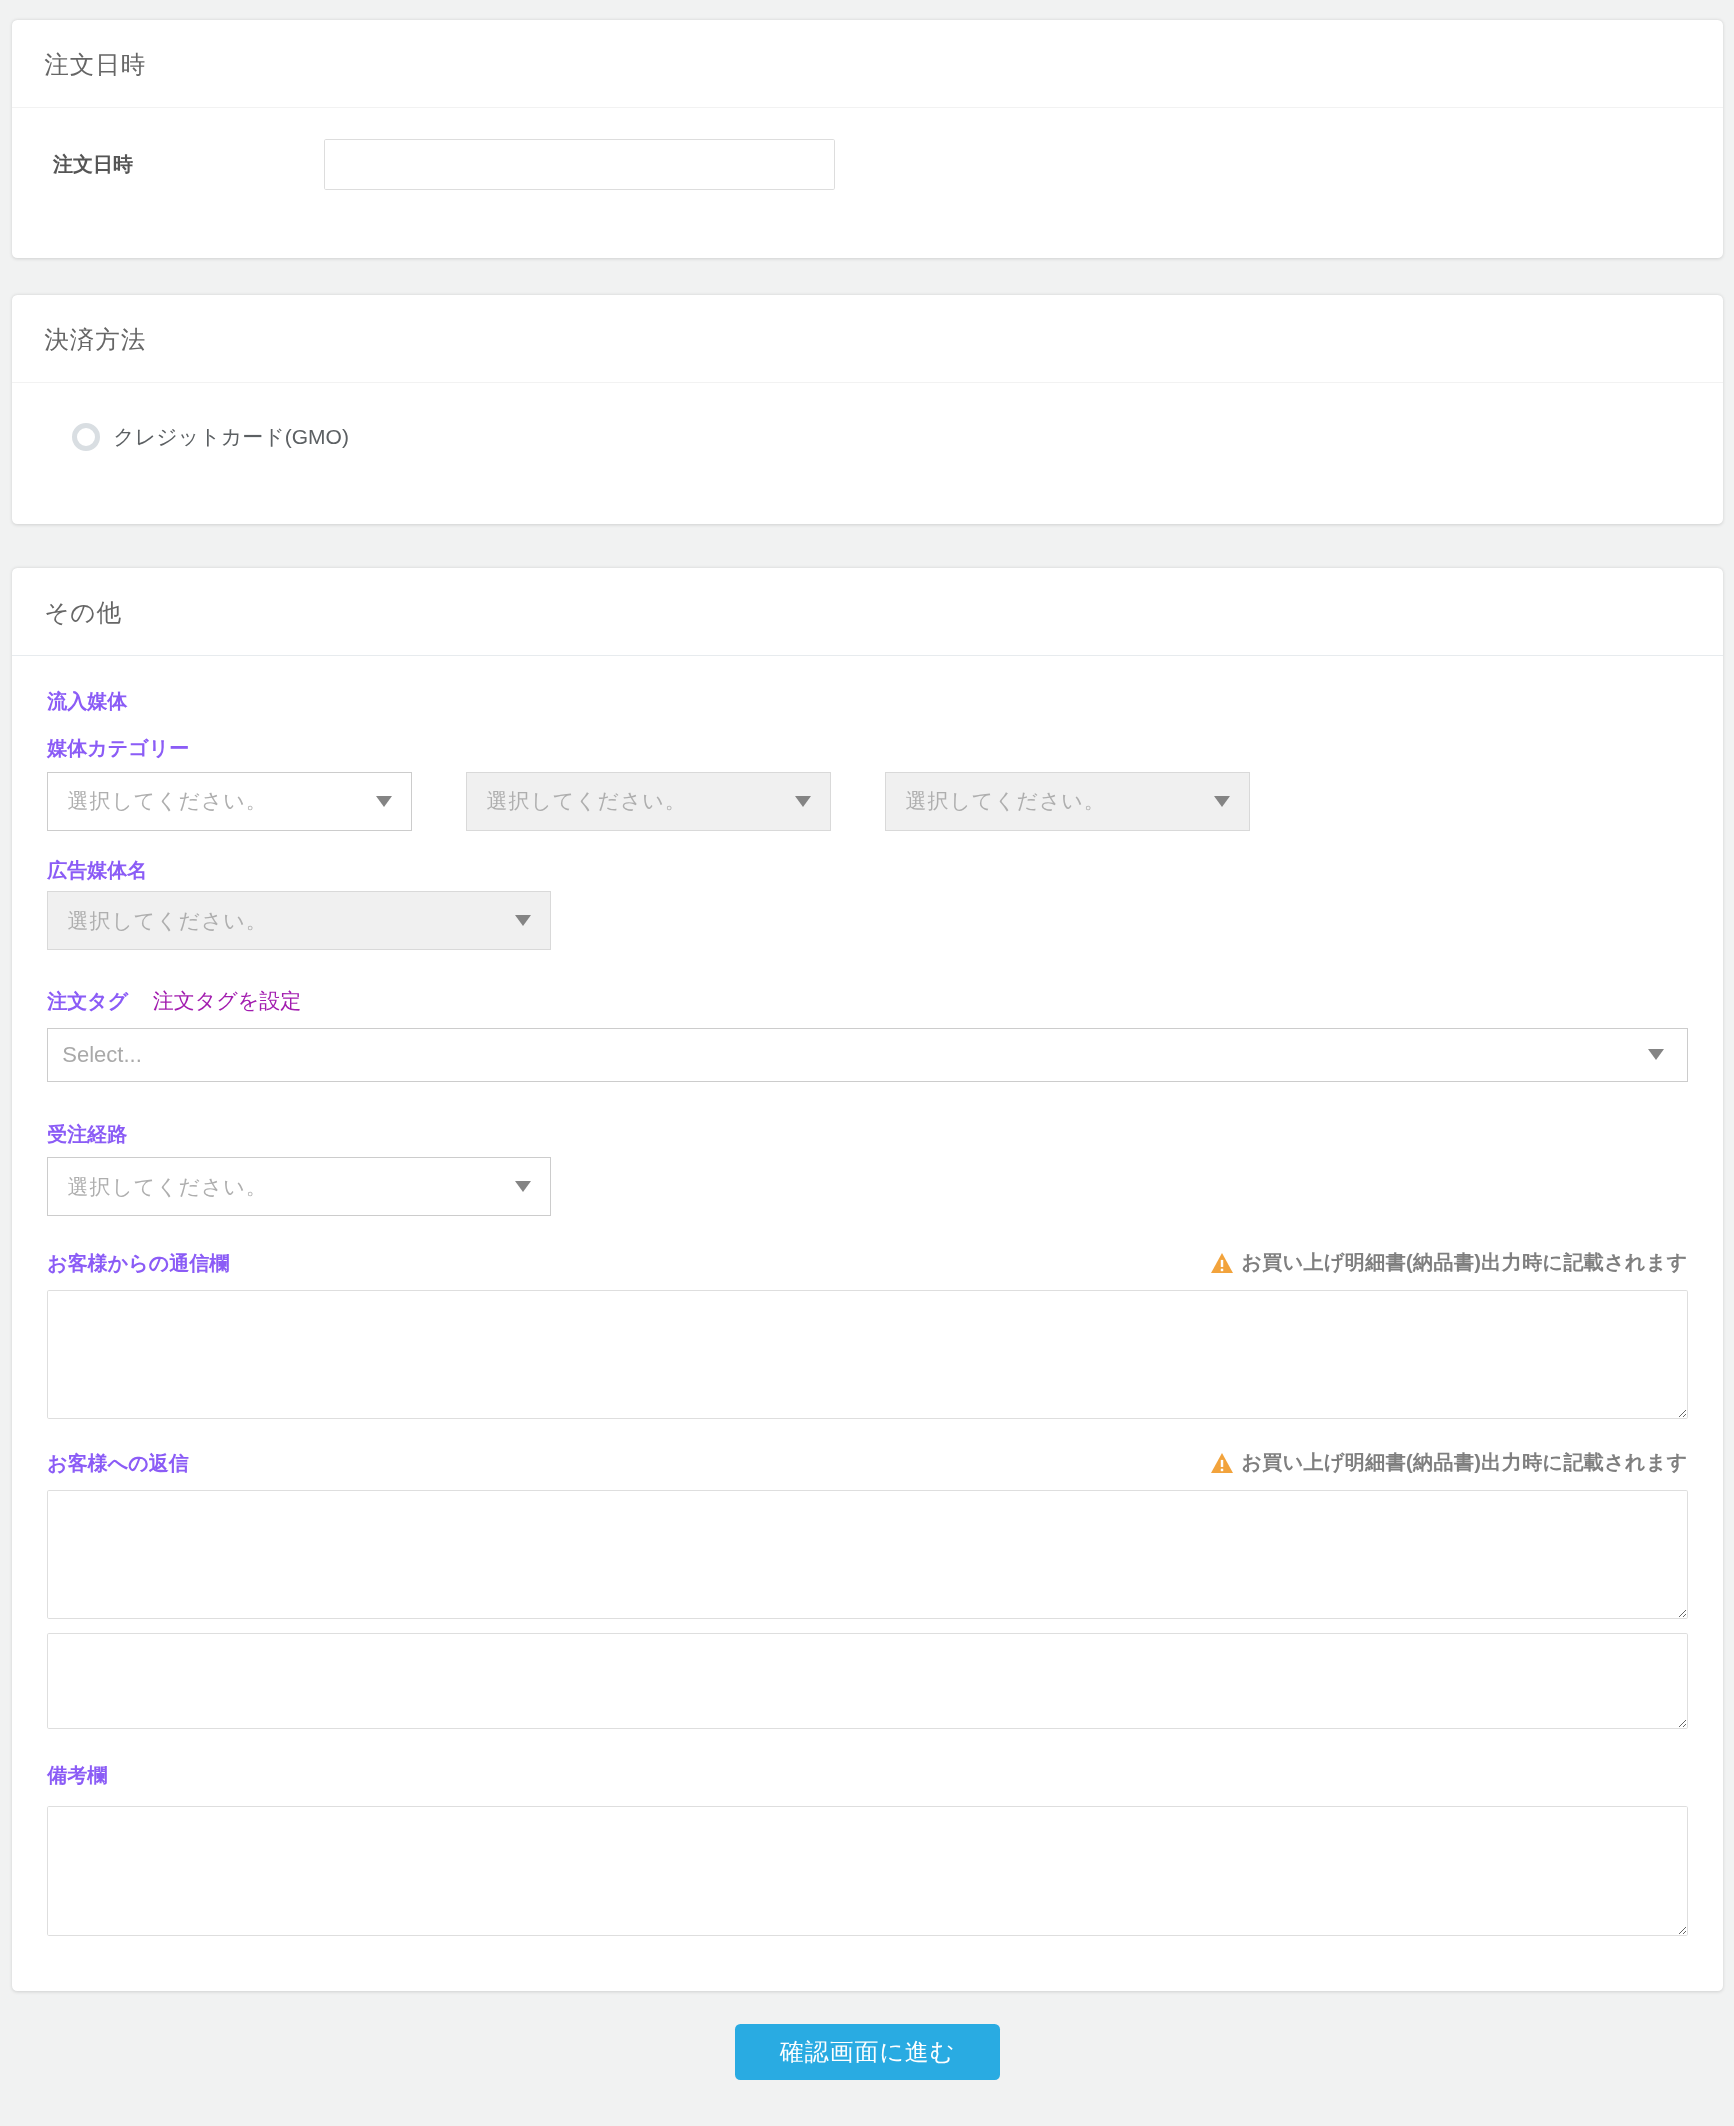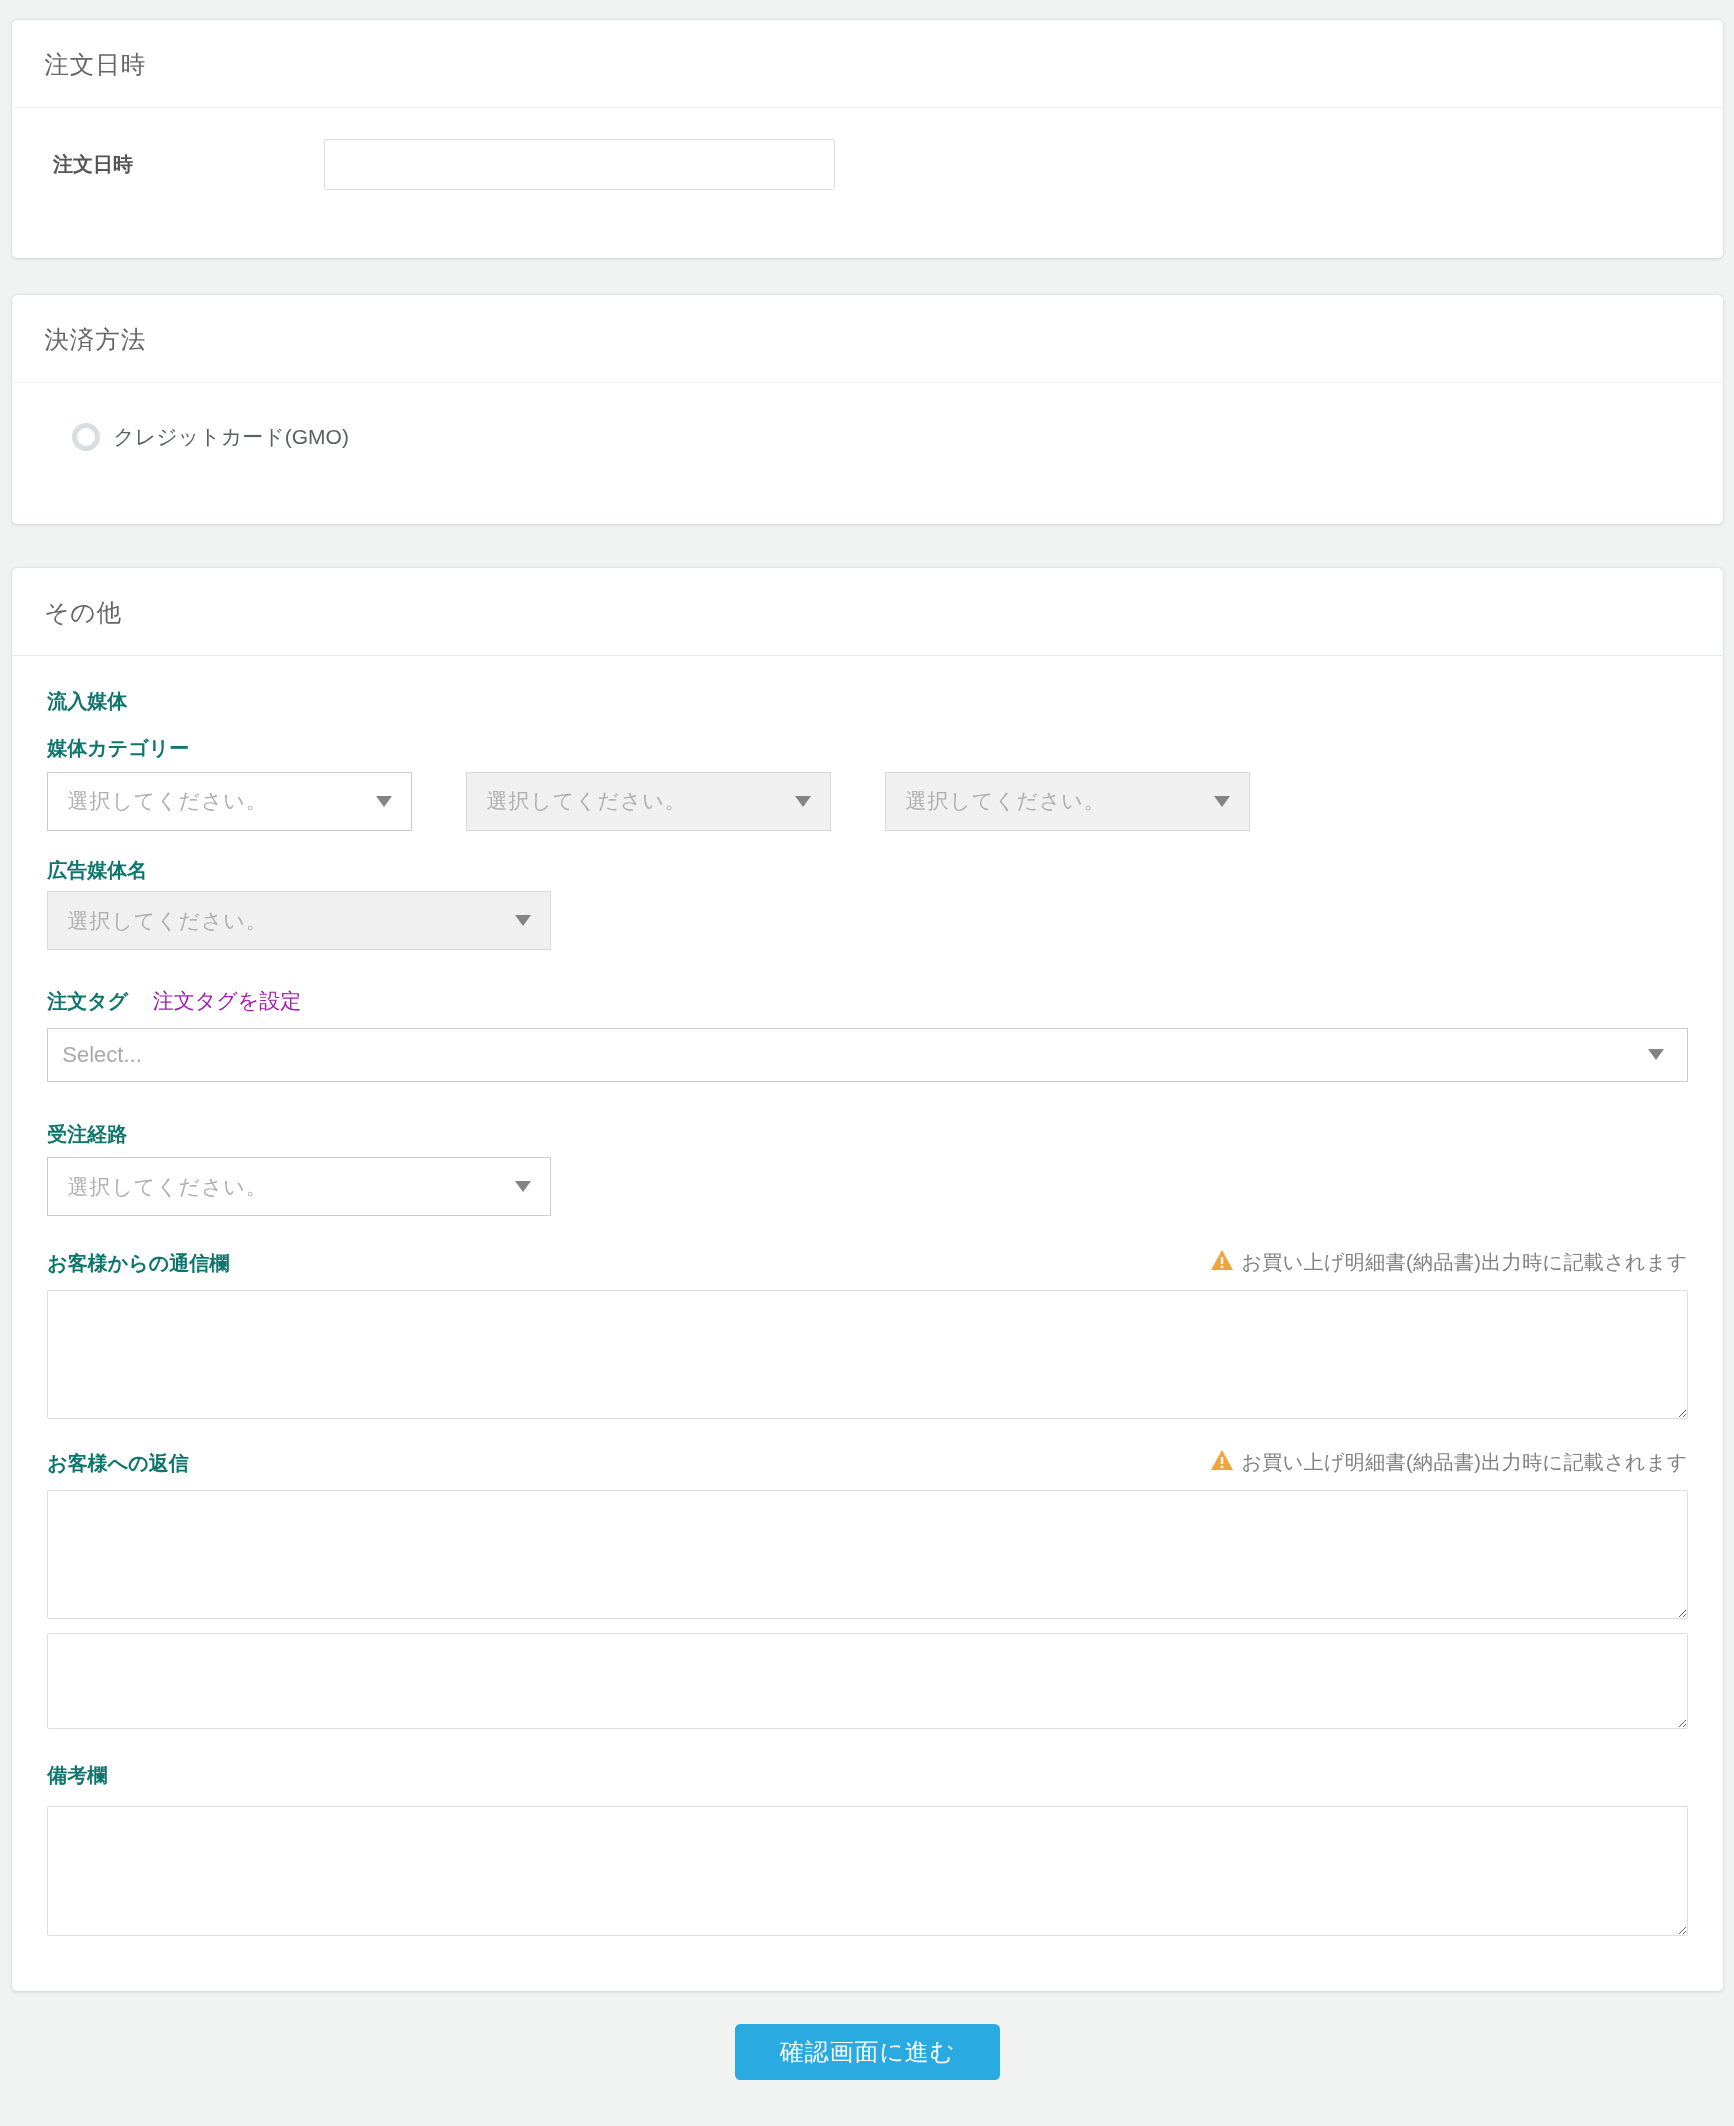--- a/index.html
+++ b/index.html
@@ -50,21 +50,21 @@
   .radio-row { display: flex; align-items: center; padding-left: 28px; }
   .radio-circle {
     width: 28px; height: 28px; border-radius: 50%;
     border: 5.3px solid #d9dee2; background: #fff; flex: 0 0 auto;
     cursor: pointer;
   }
   .radio-label { margin-left: 13px; font-size: 21px; font-weight: 400; color: #5c6063; }
 
   
   .card-3 .card-body { padding: 32px 35px 55px 35px; }
-  .b-label { font-size: 20px; font-weight: 700; color: #0f766e; line-height: 26px; }
+  .b-label { font-size: 20px; font-weight: 700; color: #8b5cf6; line-height: 26px; }
   .mt-a { margin-top: 21px; }
 
   .selects-row { display: flex; margin-top: 10.5px; }
   .select {
     height: 59px; display: flex; align-items: center; justify-content: space-between;
     border: 0.9px solid #ccc; background: #fff; padding: 0 19.3px; cursor: pointer;
   }
   .select.disabled { background: #f0f0f0; border-color: #d9d9d9; cursor: default; }
   .select-w { width: 365px; }
   .select-m { width: 504px; }
@@ -94,21 +94,21 @@
   .route-label { margin-top: 39px; }
   .route-select { margin-top: 10.5px; }
 
   .field-head {
     display: flex; justify-content: space-between; align-items: flex-end;
   }
   .fh-1 { margin-top: 33px; }
   .fh-2 { margin-top: 30px; }
   .fh-3 { margin-top: 42px; }
 
-  .warning { display: flex; align-items: flex-start; }
+  .warning { display: flex; align-items: center; font-weight: bold; }
   .warning-text { font-size: 20px; color: #7f7f7f; margin-left: 7px; letter-spacing: 0.4px; }
   .warn-icon { display: block; }
 
   textarea {
     display: block; width: 100%;
     border: 0.9px solid #dedede; border-radius: 1.8px;
     background: #fff; outline: none; resize: vertical;
     font-family: "Liberation Sans", "DejaVu Sans", sans-serif;
     font-size: 21px; color: #555; padding: 10.5px 12.3px;
     margin-top: 14px;

